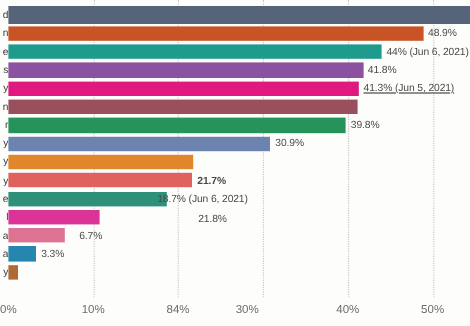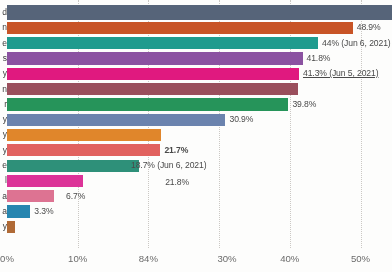--- a/index.html
+++ b/index.html
@@ -214,18 +214,18 @@
           </div>
           <div class="bar" style="width: 7.777px; background: rgb(176, 106, 54);"></div>
         </div>
       </div>
   </div>
 
   <div id="x-axis">
       <span class="tick-label" style="left: 7px;">0%</span>
       <span class="tick-label" style="left: 77.7px;">10%</span>
       <span class="tick-label" style="left: 148.4px;">84%</span>
-      <span class="tick-label" style="left: 227px;">30%</span>
+      <span class="tick-label" style="left: 206px;">30%</span>
       <span class="tick-label" style="left: 289.8px;">40%</span>
       <span class="tick-label" style="left: 360.5px;">50%</span>
     </div>
 
 </div>
 
 </body></html>

